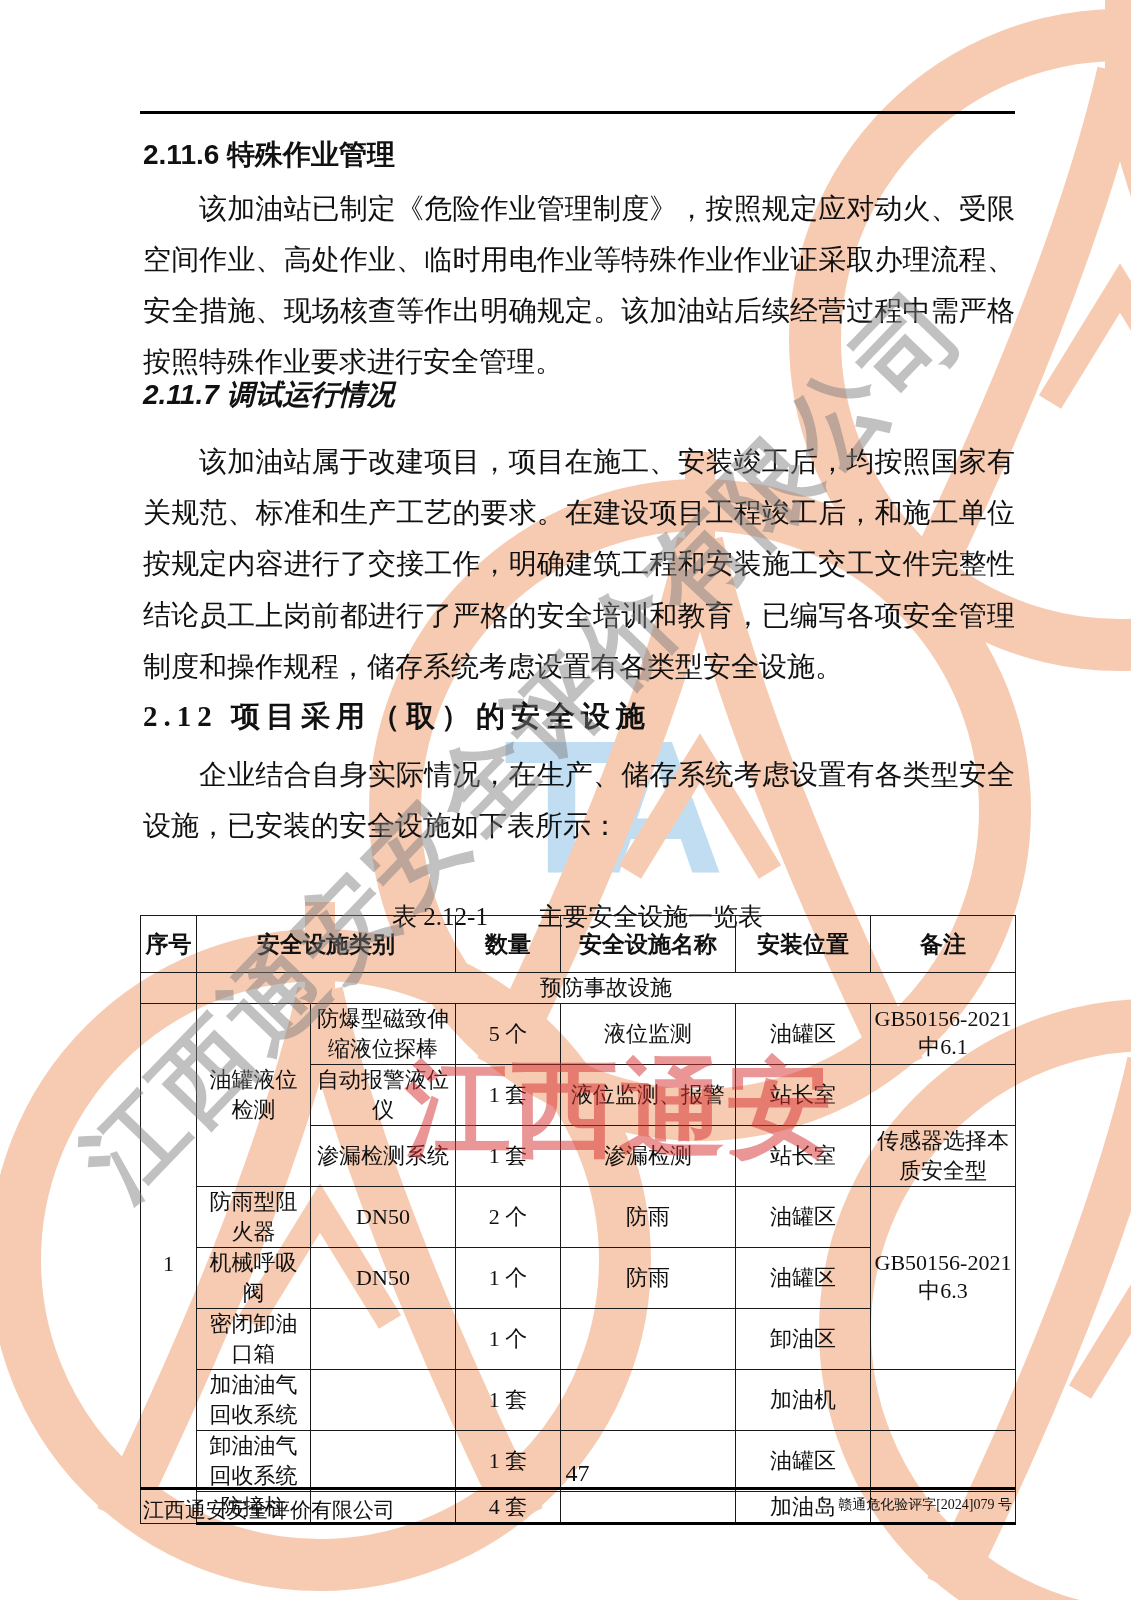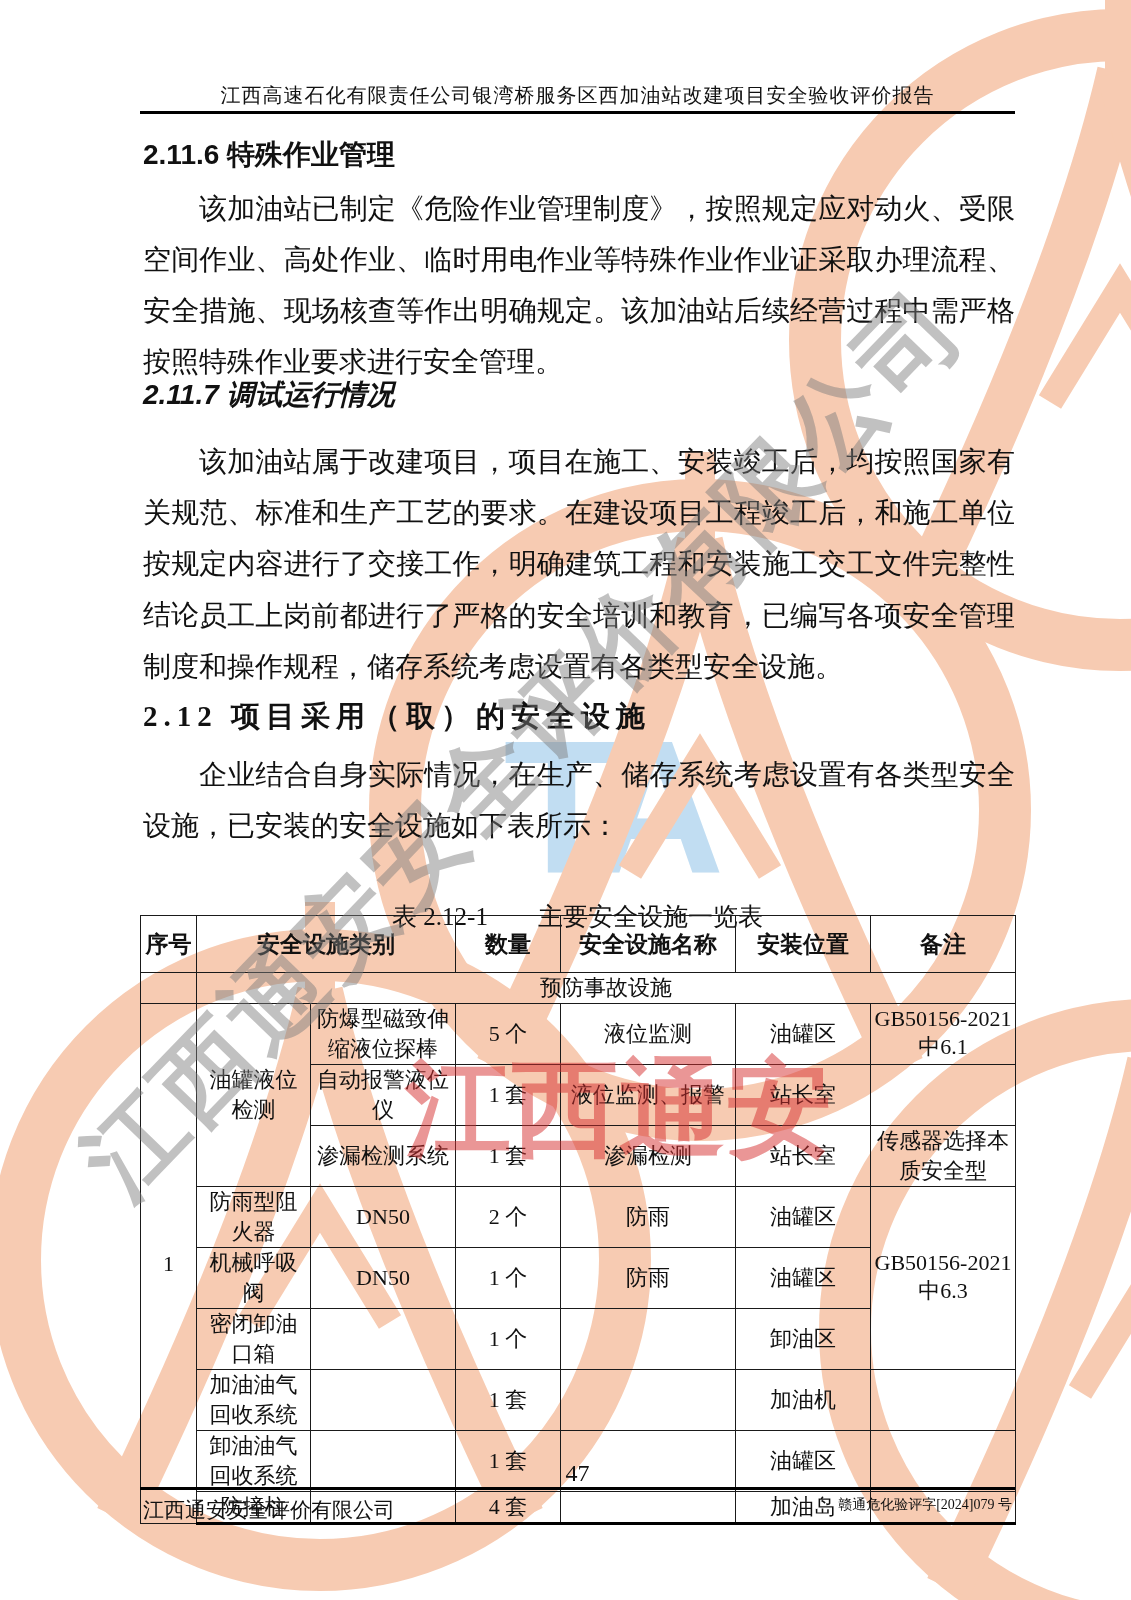--- a/index.html
+++ b/index.html
@@ -61,21 +61,20 @@
       <use href="#ta-stamp" transform="translate(1150,1330)"></use>
     </g>
   </svg>
 
   <div class="wm-gray">江西通安安全评价有限公司</div>
 
   <div class="wm-red">江西通安</div>
 
   <div class="content">
 
-    <div class="hdr-title">江西高速石化有限责任公司银湾桥服务区西加油站改建项目安全验收评价报告</div>
     <div class="hdr-rule"></div>
 
     <div class="h-sans" style="top:136px;">2.11.6 特殊作业管理</div>
     <div class="para" style="top:183px;">该加油站已制定《危险作业管理制度》，按照规定应对动火、受限空间作业、高处作业、临时用电作业等特殊作业作业证采取办理流程、安全措施、现场核查等作出明确规定。该加油站后续经营过程中需严格按照特殊作业要求进行安全管理。</div>
 
     <div class="h-sans" style="top:376px;font-style:italic;">2.11.7 调试运行情况</div>
     <div class="para" style="top:436px;">该加油站属于改建项目，项目在施工、安装竣工后，均按照国家有关规范、标准和生产工艺的要求。在建设项目工程竣工后，和施工单位按规定内容进行了交接工作，明确建筑工程和安装施工交工文件完整性结论。</div>
     <div class="para" style="top:590px;">员工上岗前都进行了严格的安全培训和教育，已编写各项安全管理制度和操作规程，储存系统考虑设置有各类型安全设施。</div>
 
     <div class="h-kai" style="top:697px;">2.12 项目采用（取）的安全设施</div>

